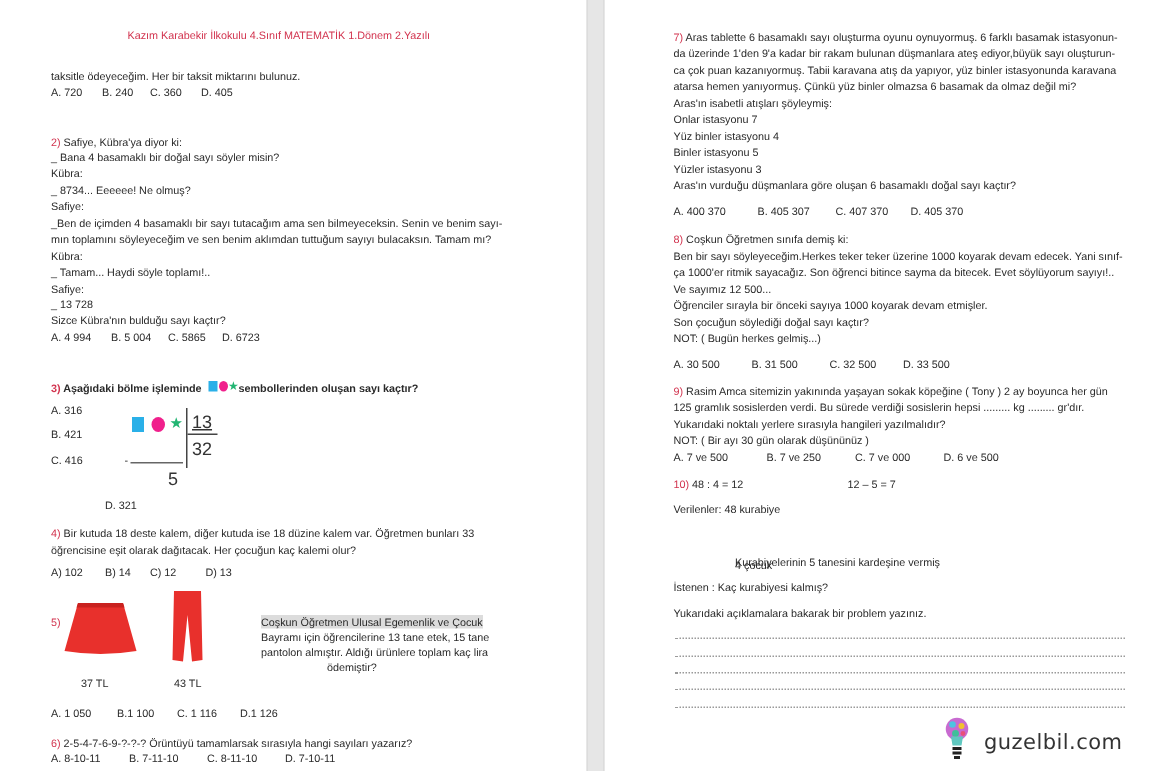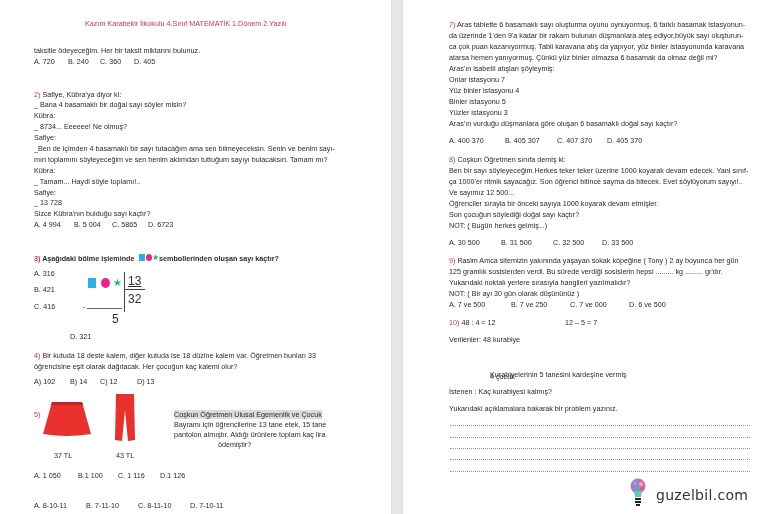--- a/index.html
+++ b/index.html
@@ -107,20 +107,21 @@
   <div class="t" style="left:174px;top:420px;">Bayramı için öğrencilerine 13 tane etek, 15 tane</div>
   <div class="t" style="left:174px;top:430px;">pantolon almıştır. Aldığı ürünlere toplam kaç lira</div>
   <div class="t" style="left:174px;top:440px;padding-left:44px;">ödemiştir?</div>
   <div class="t" style="left:34px;top:471px;">
     <span style="position:absolute;left:0">A. 1 050</span>
     <span style="position:absolute;left:44px">B.1 100</span>
     <span style="position:absolute;left:84px">C. 1 116</span>
     <span style="position:absolute;left:126px">D.1 126</span>
   </div>
 
+  <div class="t" style="left:34px;top:491px;"><span class="num">6)</span> <span>2-5-4-7-6-9-?-?-? Örüntüyü tamamlarsak sırasıyla hangi sayıları yazarız?</span></div>
   <div class="t" style="left:34px;top:501px;">
     <span style="position:absolute;left:0">A. 8-10-11</span>
     <span style="position:absolute;left:52px">B. 7-11-10</span>
     <span style="position:absolute;left:104px">C. 8-11-10</span>
     <span style="position:absolute;left:156px">D. 7-10-11</span>
   </div>
 </div>
 
 <div class="gutter"></div>
 

